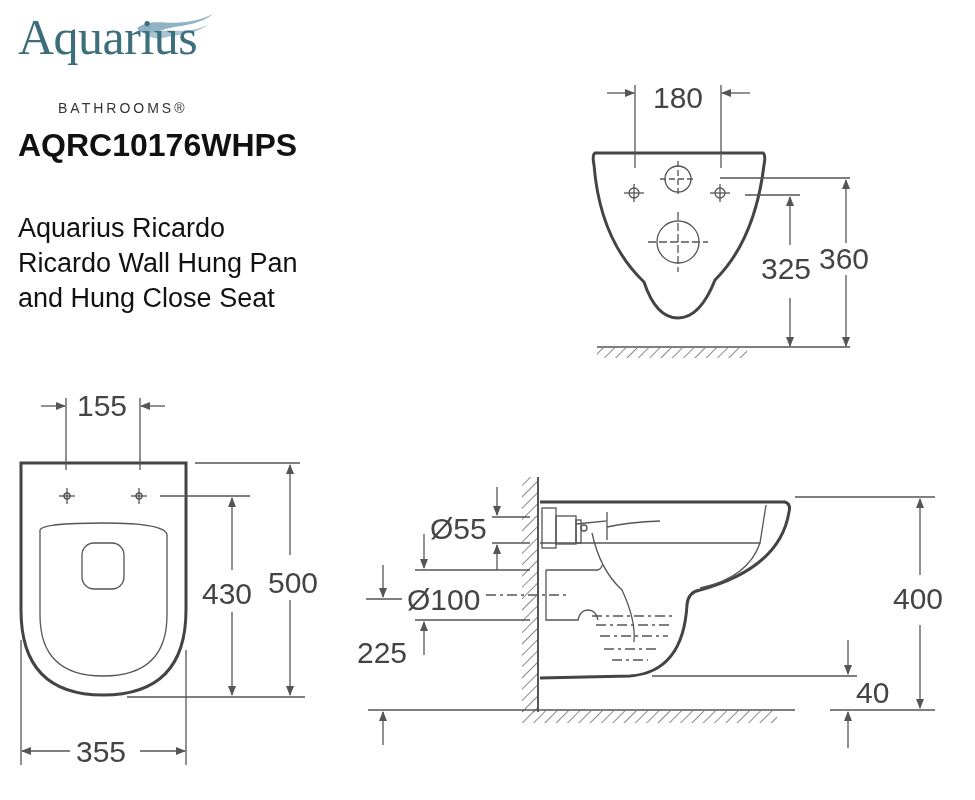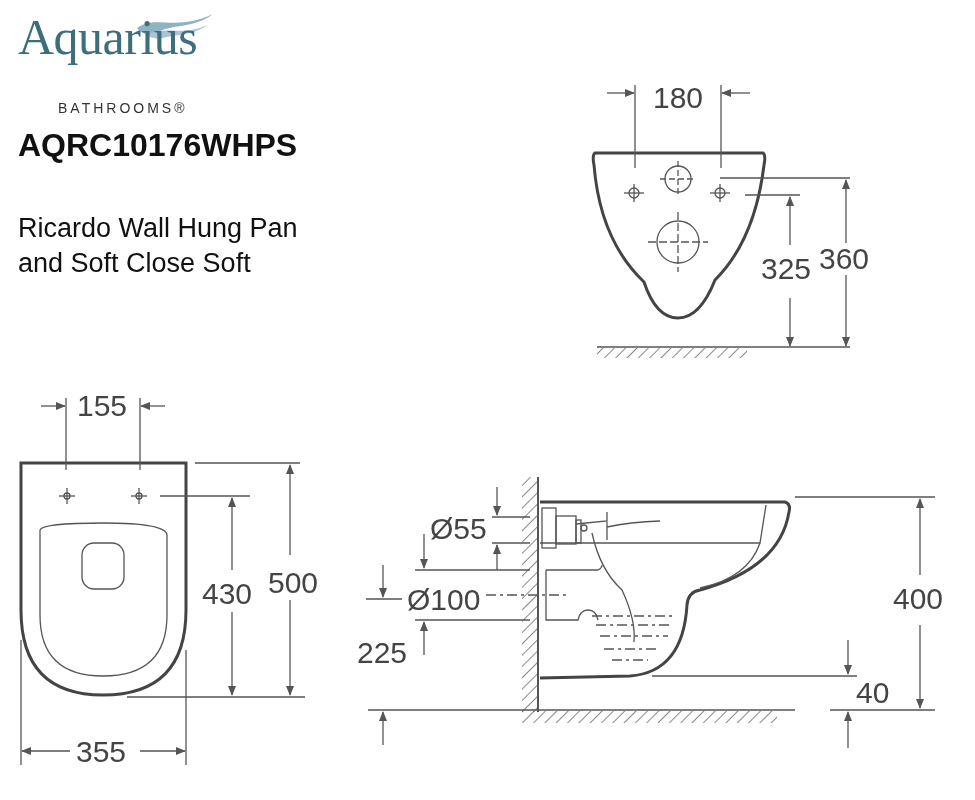--- a/index.html
+++ b/index.html
@@ -18,22 +18,23 @@
 
 <svg class="logo-wave" width="80" height="30" viewBox="0 0 80 30">
   <path d="M2 18 C20 4, 40 22, 78 4 C60 18, 40 14, 22 22 C14 26, 6 24, 2 18Z" fill="#8fb3c2"></path>
   <path d="M10 26 C28 14, 48 28, 74 14 C58 26, 40 24, 24 29 Z" fill="#a9c5d1"></path>
 </svg>
 <div class="logo-word">Aquarius</div>
 <div class="logo-sub">BATHROOMS®</div>
 
 <div class="code">AQRC10176WHPS</div>
 <div class="desc">
+  <div>Aquarius Ricardo</div>
   <div>Ricardo Wall Hung Pan</div>
-  <div>and Soft Close Soft</div>
+  <div>and Hung Close Seat</div>
 </div>
 
 <svg class="dwg" width="975" height="800" viewBox="0 0 975 800">
   <defs>
     <marker id="ar" markerWidth="10" markerHeight="10" refX="9" refY="5" orient="auto" markerUnits="userSpaceOnUse">
       <path d="M0 1 L10 5 L0 9 Z" fill="#555"></path>
     </marker>
     <pattern id="hatch" width="8" height="8" patternUnits="userSpaceOnUse" patternTransform="rotate(45)">
       <line x1="0" y1="0" x2="0" y2="8" stroke="#555" stroke-width="1.4"></line>
     </pattern>

